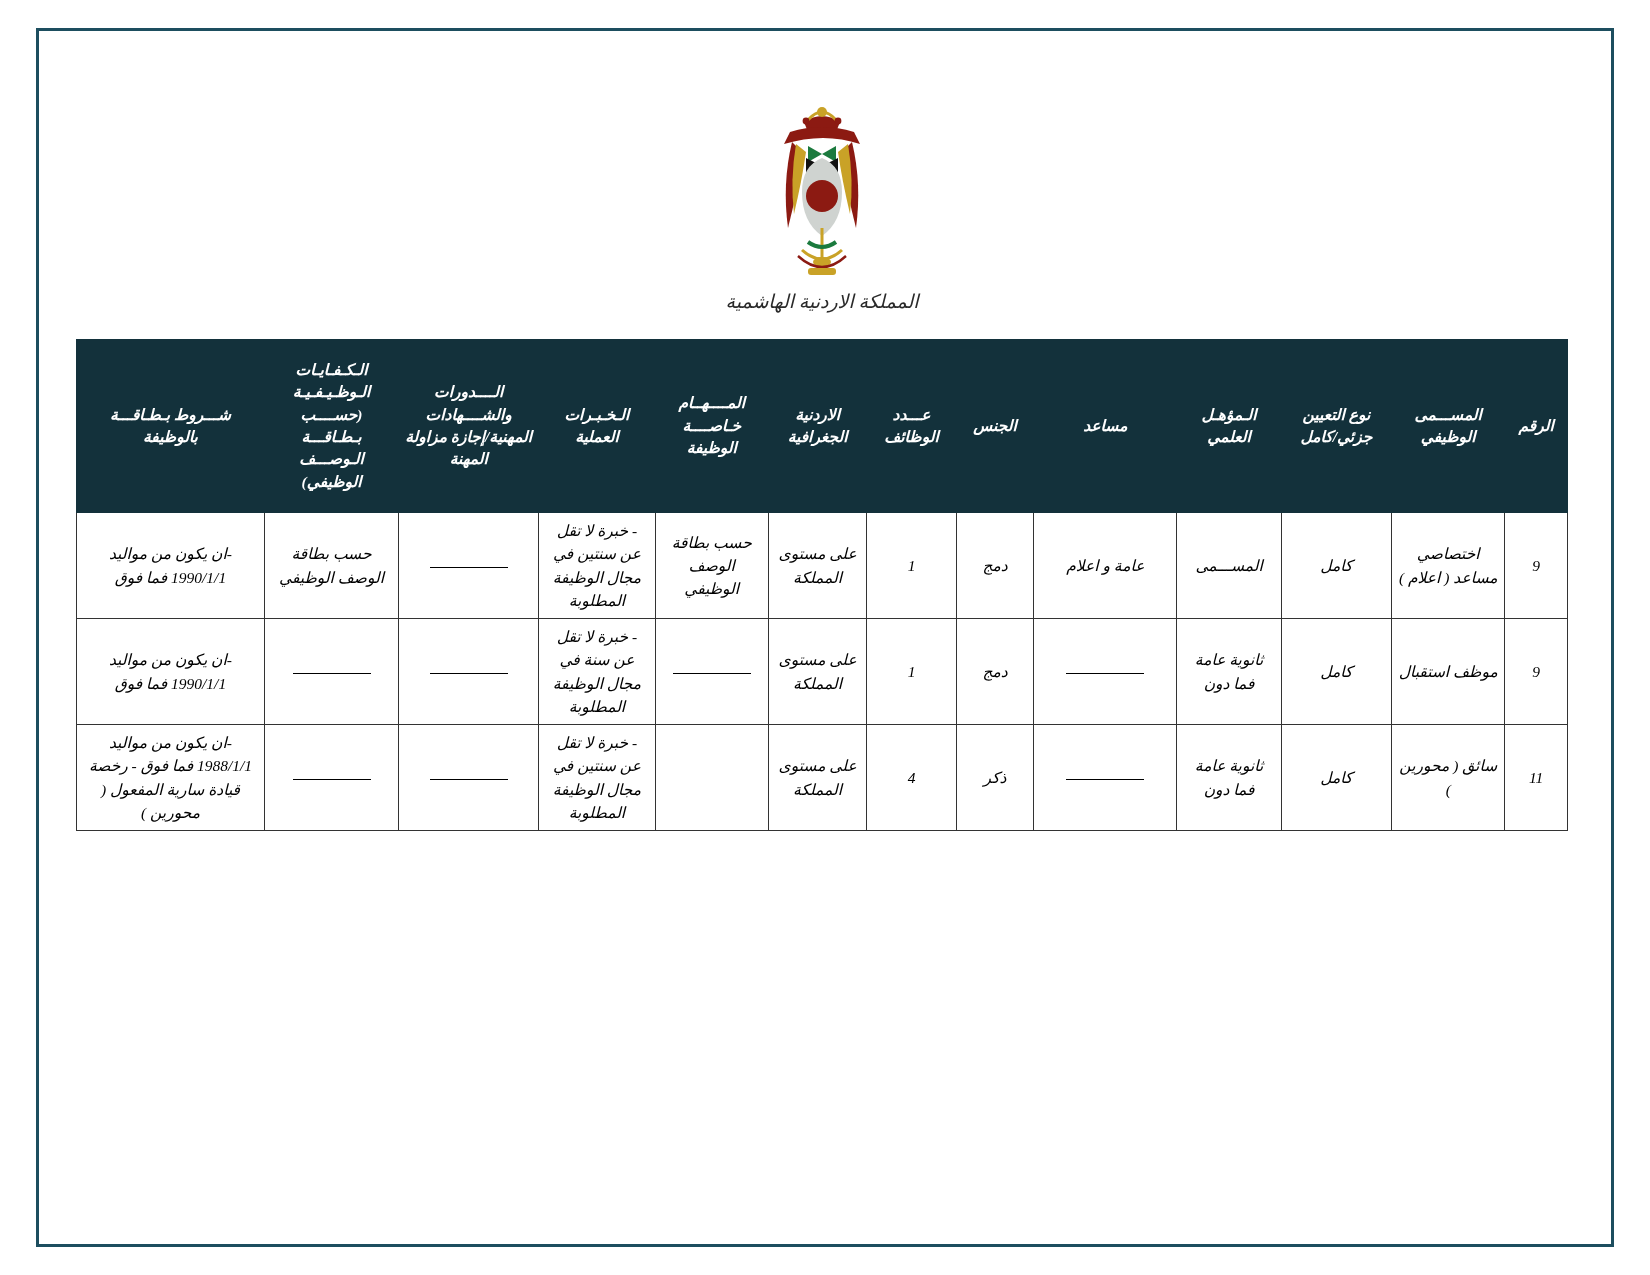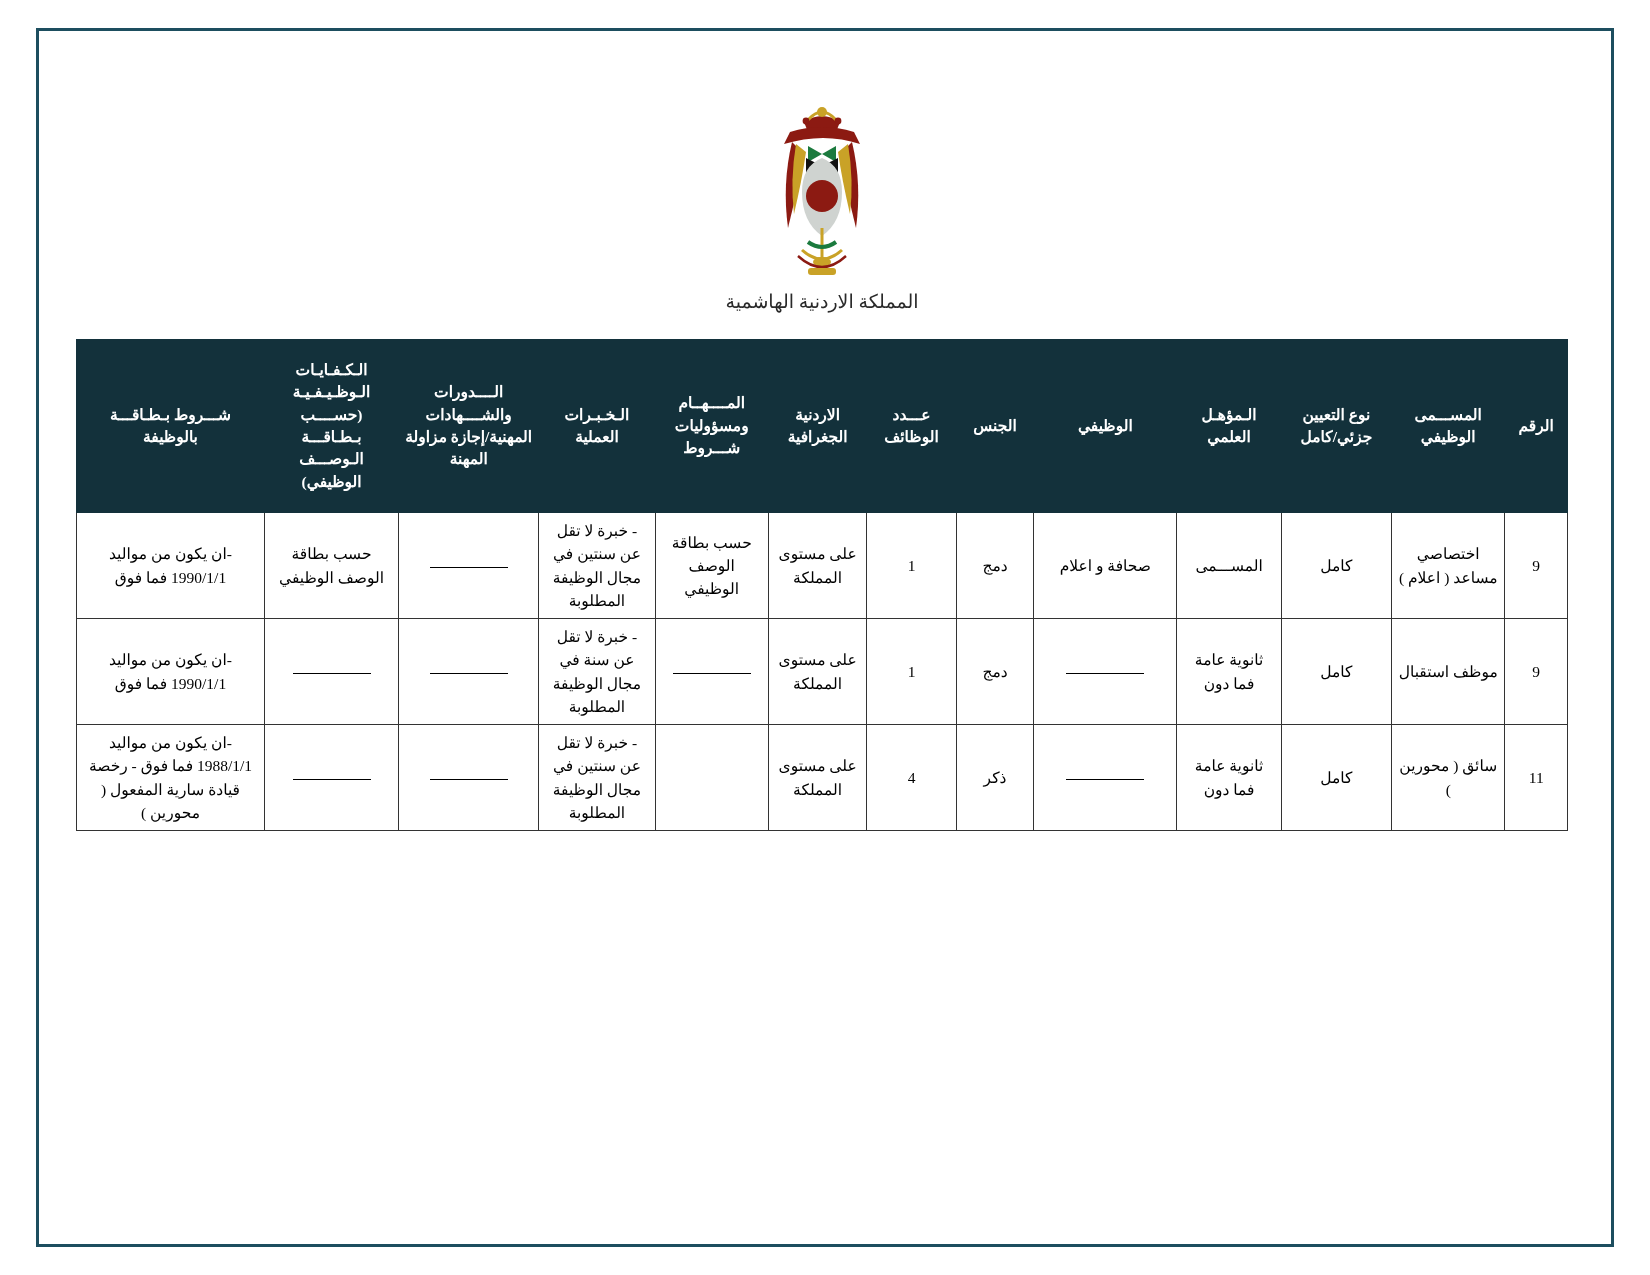--- a/index.html
+++ b/index.html
@@ -27,20 +27,21 @@
     right: 36px;
     bottom: 28px;
     border: 3px solid #1d4e5f;
     box-sizing: border-box;
     pointer-events: none;
   }
   .content {
     position: relative;
     z-index: 2;
     padding: 28px 46px 0 40px;
+    font-style: italic;
   }
   
   .emblem-wrap {
     text-align: center;
     margin-top: 34px;
     margin-bottom: 6px;
   }
   .emblem {
     display: inline-block;
     width: 140px;
@@ -175,39 +176,39 @@
           <col class="c-courses">
           <col class="c-comp">
         <col class="c-special">
       </colgroup>
       <thead>
         <tr>
           <th>الرقم</th>
           <th>المســـمى الوظيفي</th>
           <th>نوع التعيين جزئي/كامل</th>
           <th>الـمؤهـل العلمي</th>
-          <th>الوظيفي</th>
+          <th>مساعد</th>
           <th>الجنس</th>
           <th>عـــدد الوظائف</th>
           <th>الاردنية الجغرافية</th>
-          <th>المــــهــام ومسؤوليات شـــروط</th>
+          <th>المــــهــام خـاصــــة الوظيفة</th>
           <th>الـخـبـرات العملية</th>
           <th>الــــدورات والشــــهادات المهنية/إجازة مزاولة المهنة</th>
           <th>الـكـفـايـات الـوظـيـفـيـة (حســــب بـطـاقـــة الـوصـــف الوظيفي)</th>
           <th>شـــروط بـطـاقـــة بالوظيفة</th>
         </tr>
       </thead>
       <tbody>
 
         <tr>
           <td>9</td>
           <td>اختصاصي مساعد ( اعلام )</td>
           <td>كامل</td>
           <td>المســـمى</td>
-          <td>صحافة و اعلام</td>
+          <td>عامة و اعلام</td>
           <td>دمج</td>
           <td>1</td>
           <td>على مستوى المملكة</td>
           <td class="top-align">حسب بطاقة الوصف الوظيفي</td>
           <td class="top-align">- خبرة لا تقل عن سنتين في مجال الوظيفة المطلوبة</td>
           <td><span class="dash"></span></td>
           <td class="top-align">حسب بطاقة الوصف الوظيفي</td>
           <td class="right-align">-ان يكون من مواليد 1990/1/1 فما فوق</td>
         </tr>
 

